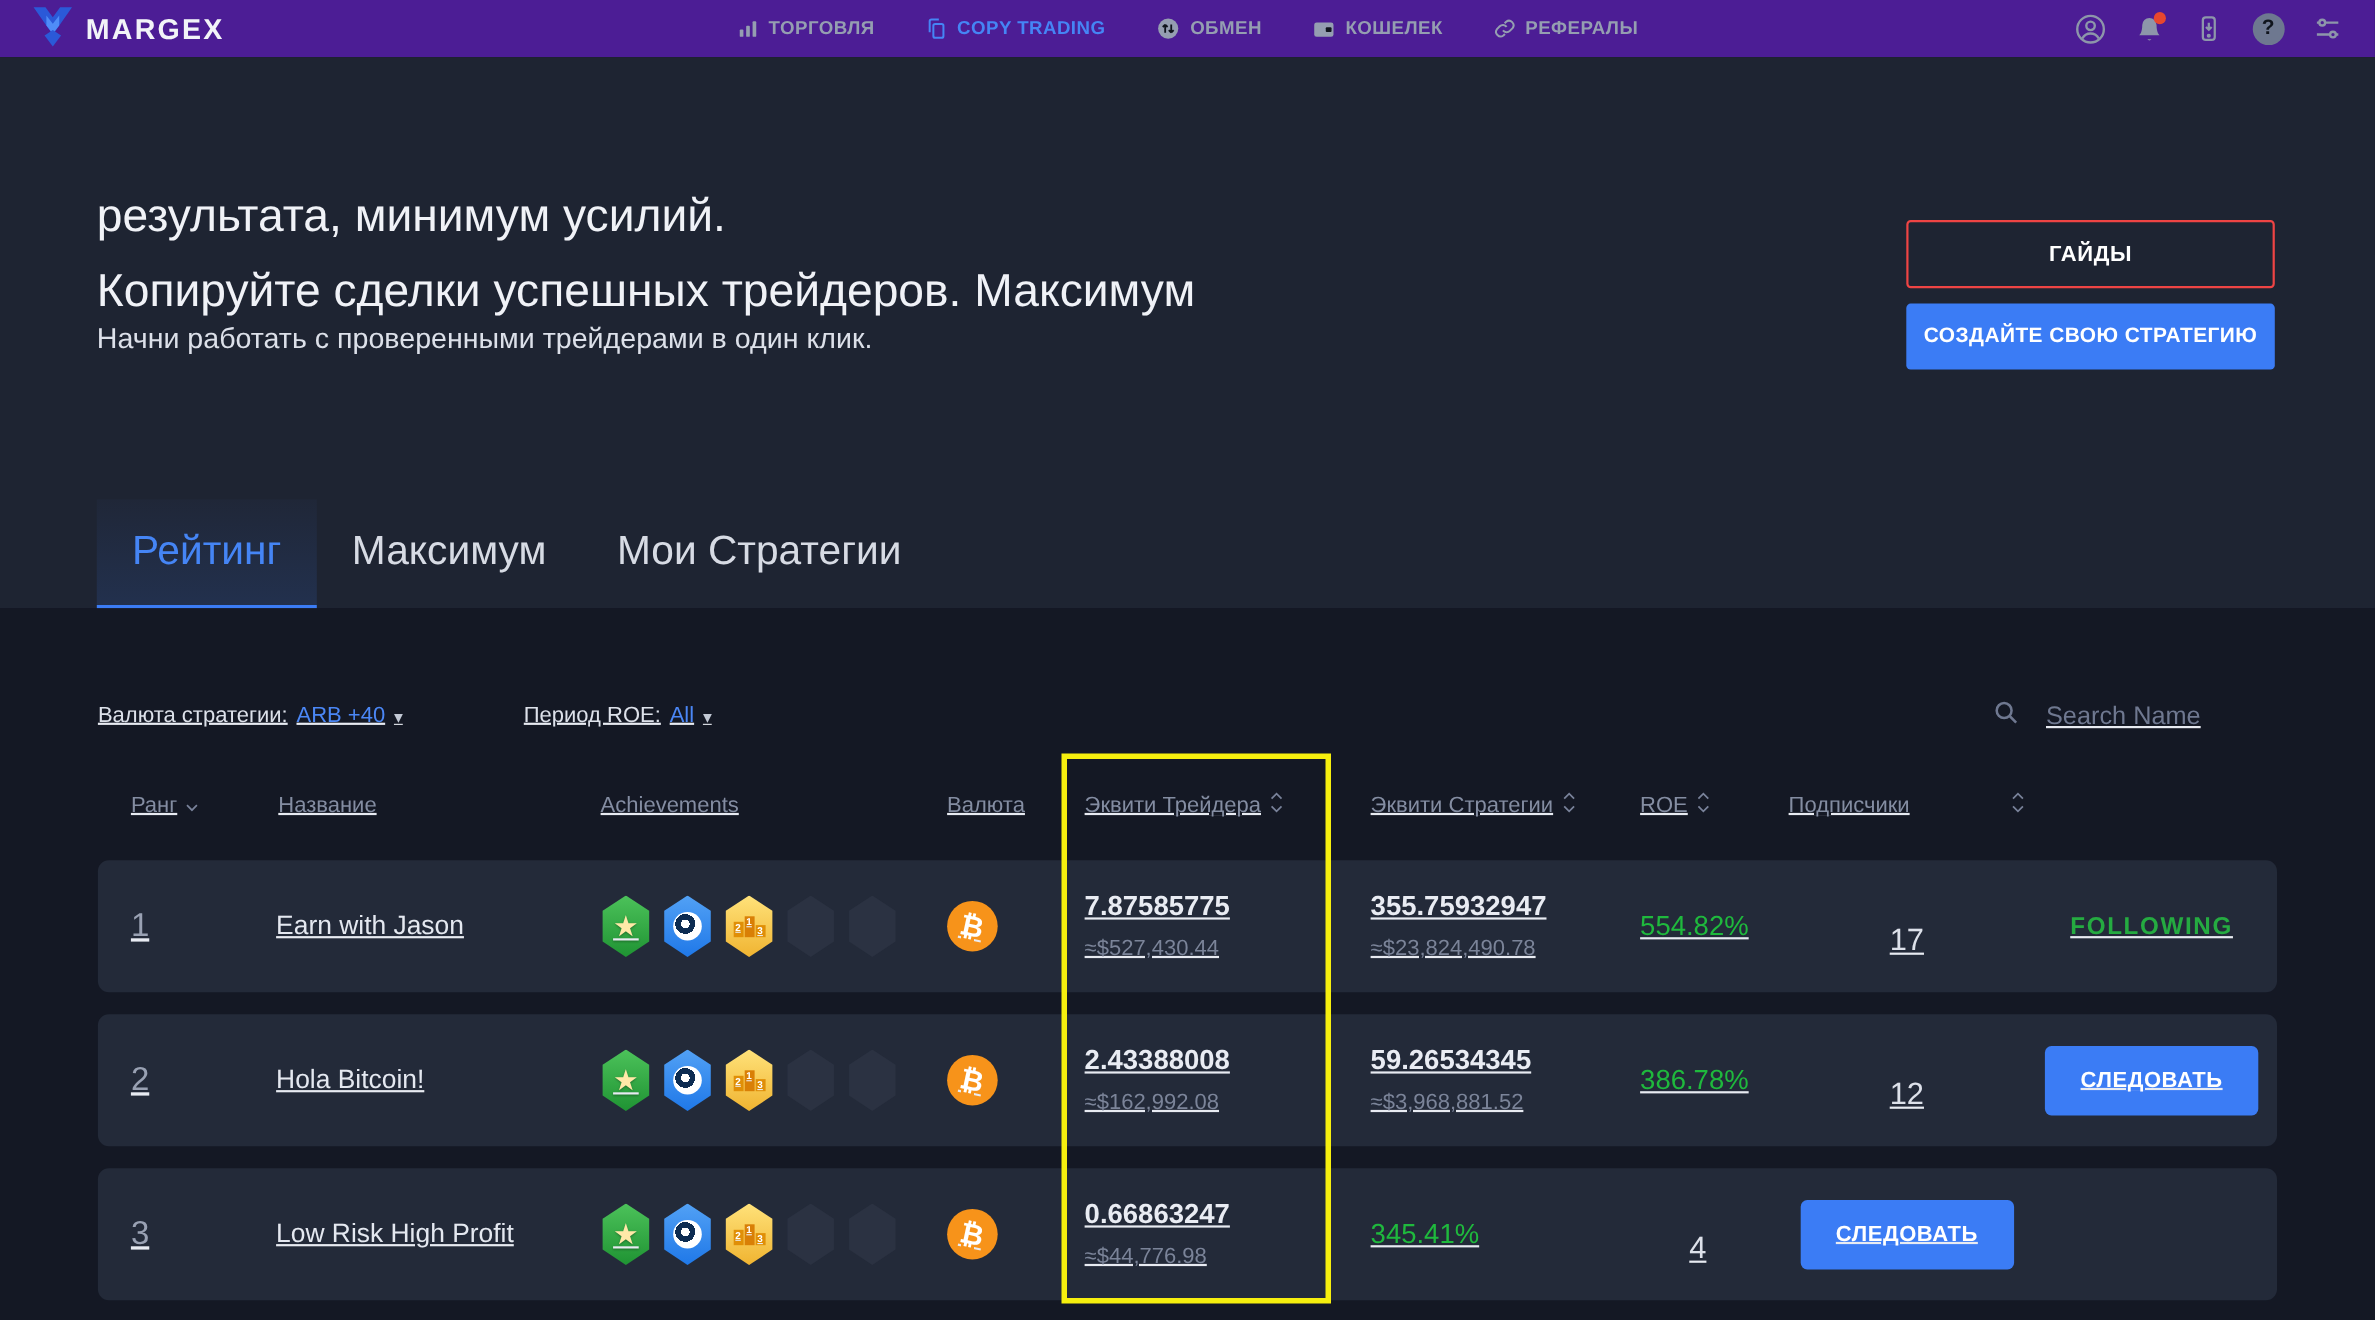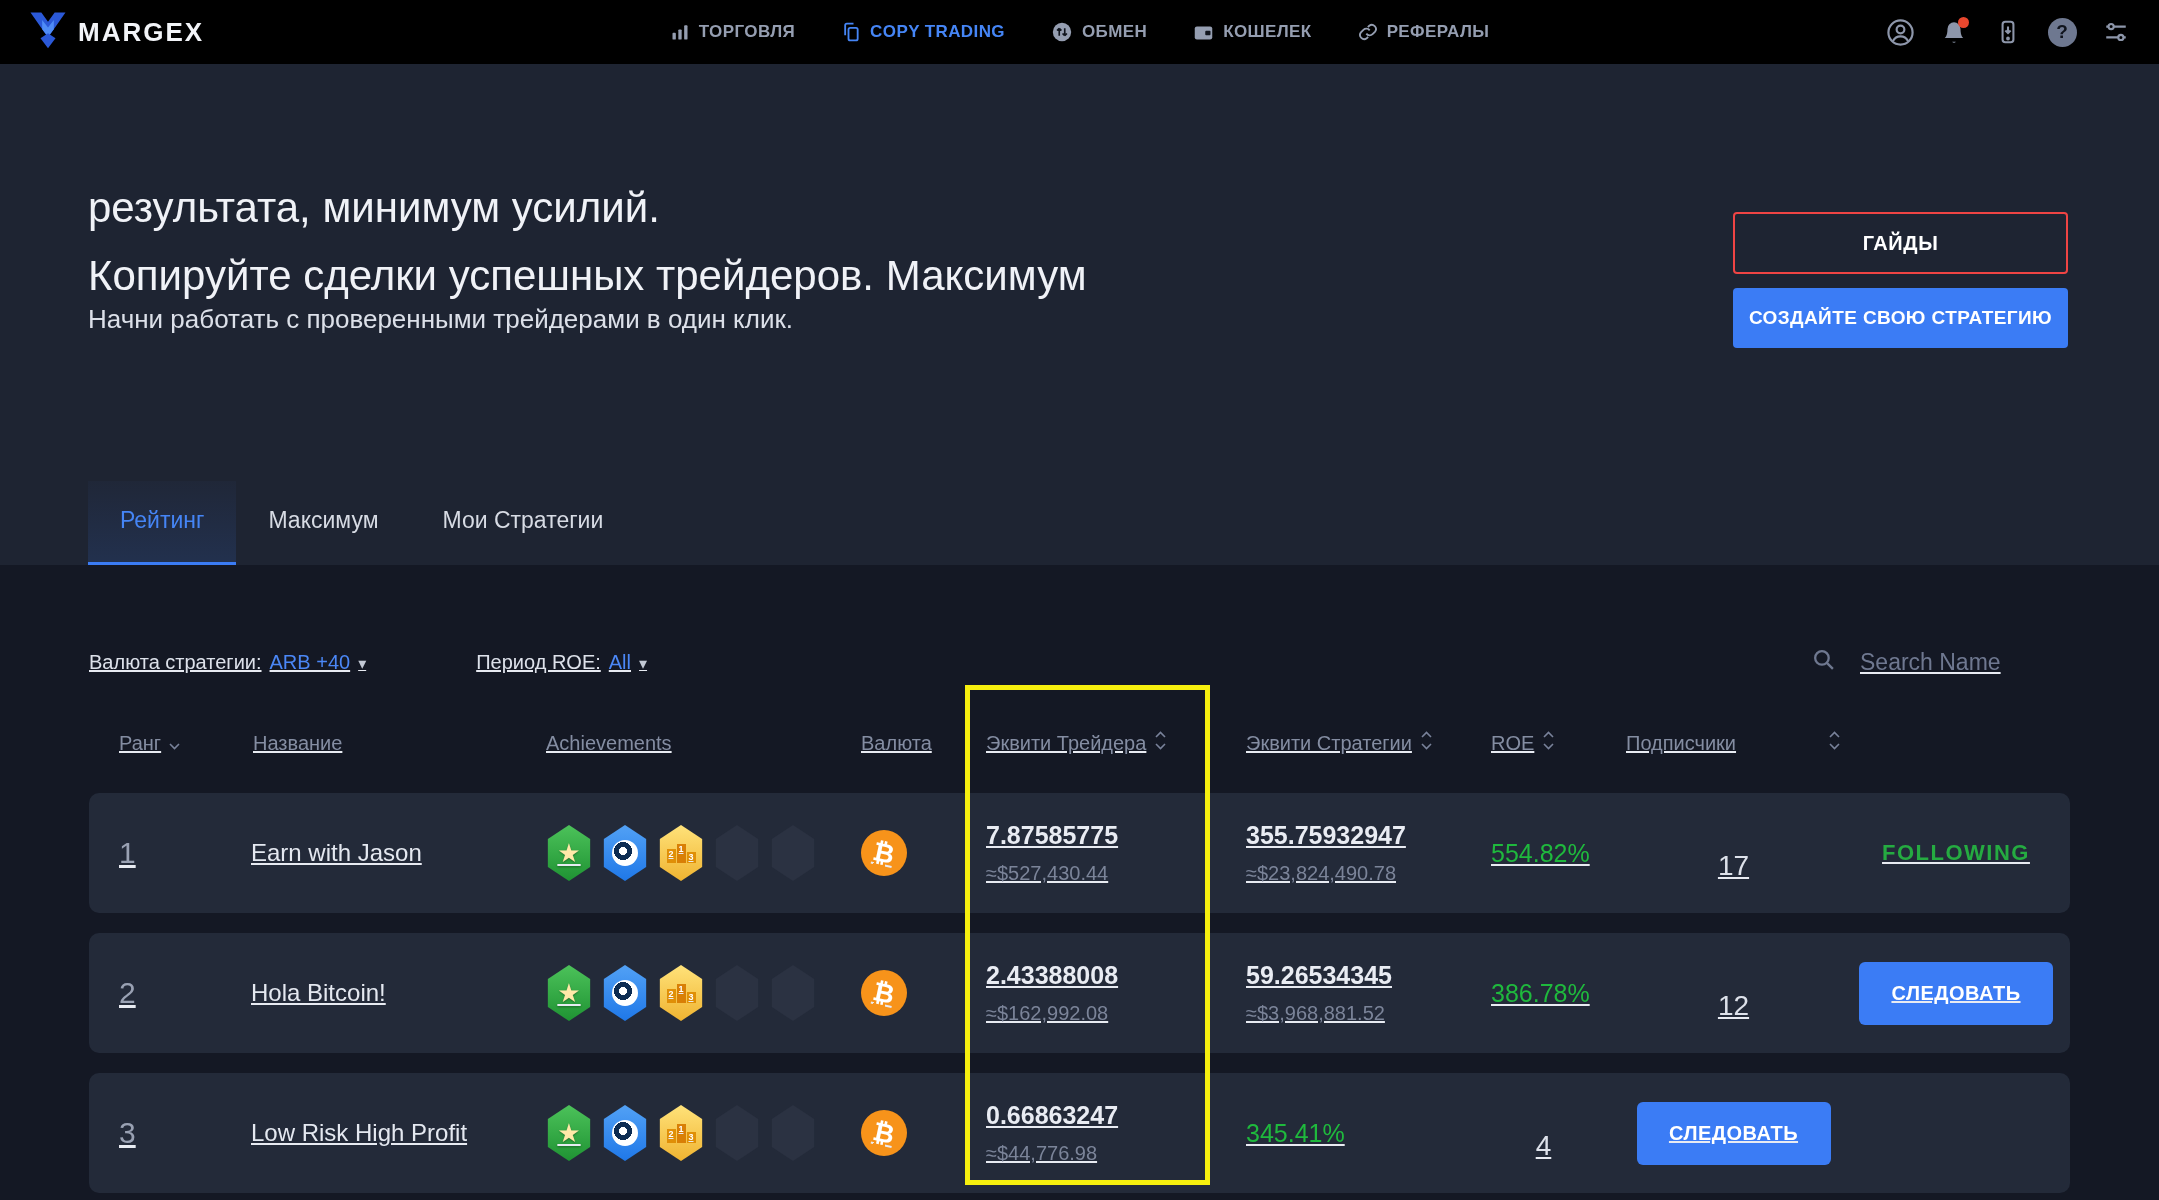--- a/index.html
+++ b/index.html
@@ -1,41 +1,41 @@
 <!DOCTYPE html>
 <html><head>
 <meta charset="utf-8">
 <style>
   * { margin:0; padding:0; box-sizing:border-box; }
   html,body { width:2159px; height:1200px; }
   body { font-family:"Liberation Sans","DejaVu Sans",sans-serif; background:#141824; color:#e8ebf2; overflow:hidden; }
   .screen { position:relative; width:2159px; height:1200px; }
 
   
-  .topnav { position:relative; height:64px; background:#000000; display:flex; align-items:center; padding:0 28px; }
+  .topnav { position:relative; height:52px; background:#4c1d95; display:flex; align-items:center; padding:0 28px; }
   .brand { display:flex; align-items:center; gap:10px; }
   .brand-name { font-size:26px; font-weight:800; letter-spacing:2px; color:#f2f4f8; }
   .mainnav { position:absolute; left:0; right:0; display:flex; justify-content:center; gap:46px; pointer-events:none; }
   .nav-item { pointer-events:auto; display:flex; align-items:center; gap:9px; color:#959eb1; font-size:17px; font-weight:700; letter-spacing:.4px; cursor:pointer; }
   .nav-item.active { color:#4585f5; }
   .nav-item svg { display:block; }
   .navright { margin-left:auto; display:flex; align-items:center; gap:24px; color:#8d96aa; }
   .navright .ricon { position:relative; width:30px; height:30px; display:flex; align-items:center; justify-content:center; cursor:pointer; }
   .dot { position:absolute; top:0; right:0; width:11px; height:11px; border-radius:50%; background:#e8472e; }
   .circle-glyph { width:29px; height:29px; border-radius:50%; background:#6e7890; color:#10141d; font-weight:800; font-size:19px; display:flex; align-items:center; justify-content:center; }
 
   
   .hero { position:relative; height:501px; background:#1e2432; }
   .hero-title { position:absolute; left:88px; top:110px; font-size:42px; font-weight:400; color:#f0f2f7; line-height:1.62; }
   .hero-sub { position:absolute; left:88px; top:240px; font-size:26px; color:#dce0e9; }
   .hero-buttons { position:absolute; right:91px; top:148px; width:335px; display:flex; flex-direction:column; gap:14px; }
   .btn-outline { height:62px; background:transparent; border:2px solid #ef4444; border-radius:4px; color:#fff; font-size:20px; font-weight:700; letter-spacing:.6px; cursor:pointer; font-family:inherit; }
   .btn-primary { height:60px; background:#3b7cf5; border:none; border-radius:4px; color:#fff; font-size:19px; font-weight:700; letter-spacing:.4px; cursor:pointer; font-family:inherit; }
   .tabs { position:absolute; left:88px; bottom:0; display:flex; }
-  .tab { padding:26px 32px 28px; font-size:23px; color:#d7dbe4; cursor:pointer; }
+  .tab { padding:26px 32px 28px; font-size:37px; color:#d7dbe4; cursor:pointer; }
   .tab.active { color:#4585f5; border-bottom:3px solid #3b7cf5; background:linear-gradient(180deg, rgba(70,110,200,0.04), rgba(59,124,245,0.14)); }
 
   
   .pagebody { position:relative; height:647px; background:#141824;text-decoration:underline; }
   .filters { display:flex; align-items:center; margin:0 89px; padding-top:82px; font-size:20px; }
   .filter { display:flex; align-items:center; gap:8px; cursor:pointer; }
   .filter + .filter { margin-left:110px; }
   .filter-label { color:#dde1ea; }
   .filter-value { color:#4b87f6; }
   .caret { color:#c3c9d5; font-size:16px; padding-top:2px; }

